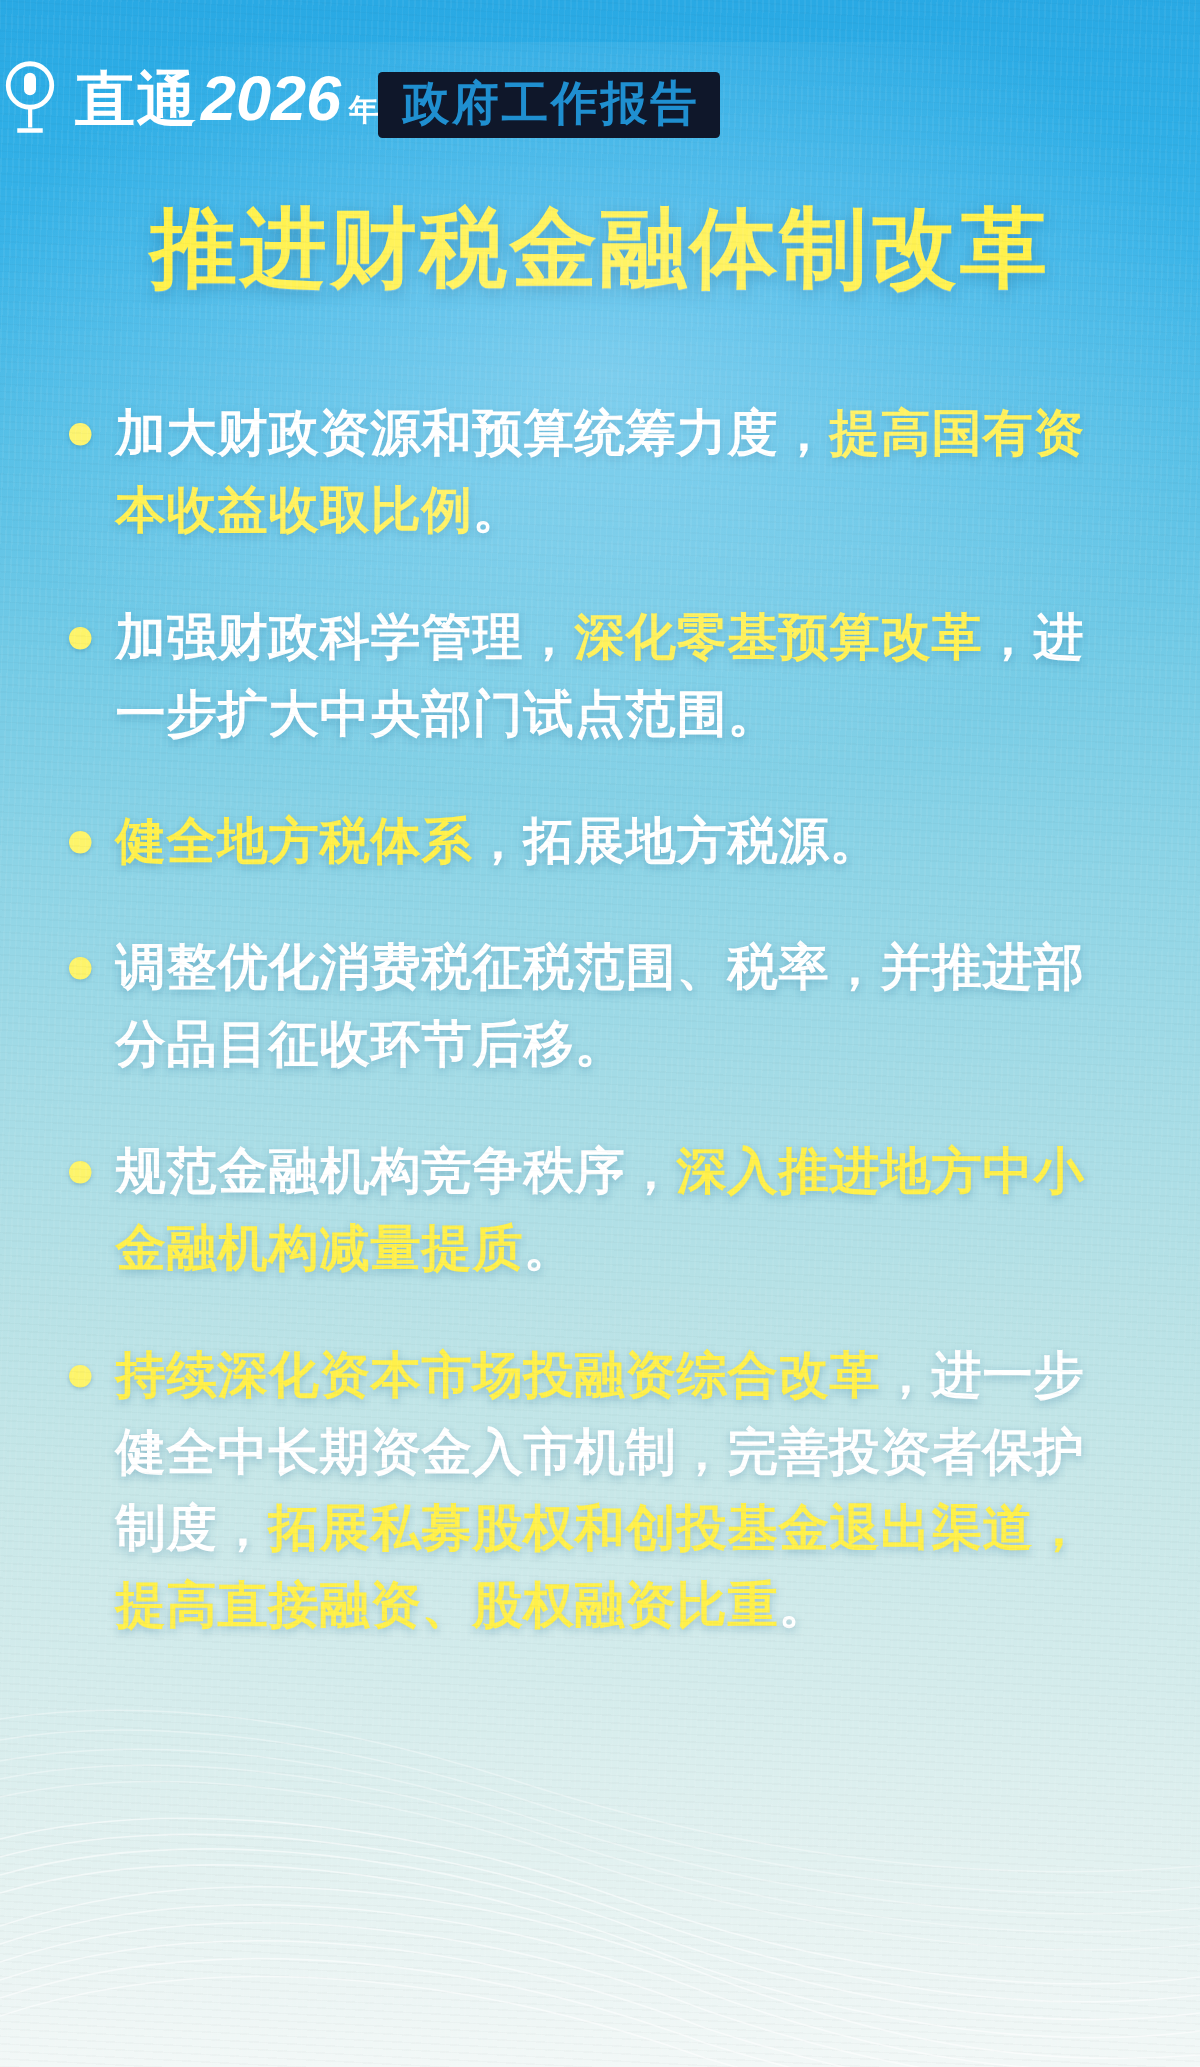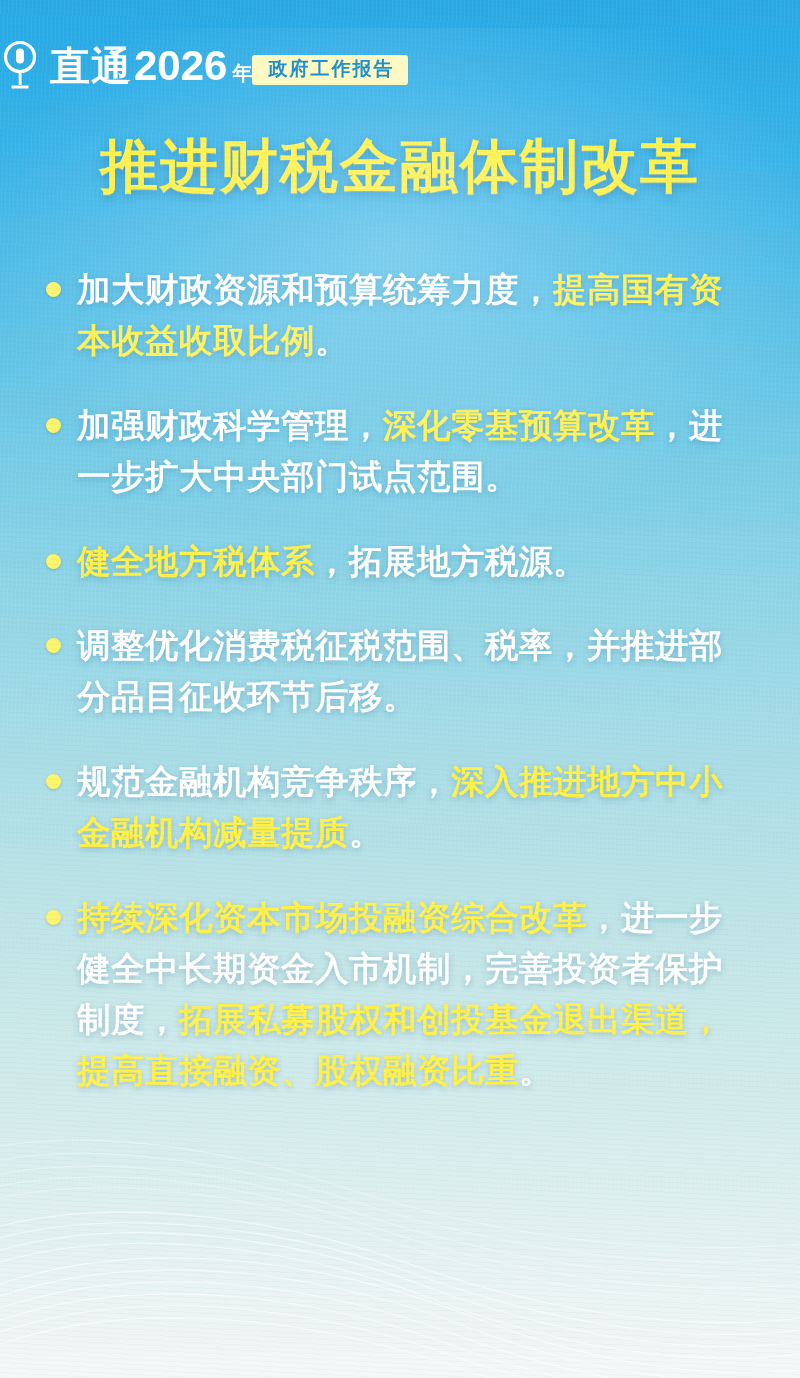--- a/index.html
+++ b/index.html
@@ -80,34 +80,35 @@
   }
   .brand-zt {
     font-size: 40px;
     font-weight: bold;
     letter-spacing: 1px;
     line-height: 1;
   }
   .brand-year {
     font-size: 42px;
     font-weight: bold;
+    font-style: italic;
     line-height: 1;
     margin-left: 2px;
   }
   .brand-nian {
     font-size: 20px;
     font-weight: bold;
     margin-left: 5px;
     line-height: 1;
   }
   .brand-sub {
     margin-top: 8px;
-    background: #fef9c3;
+    background: #0f172a;
     color: #1f8fd0;
-    font-size: 19px;
+    font-size: 31px;
     font-weight: bold;
     letter-spacing: 2px;
     padding: 3px 14px 5px 16px;
     border-radius: 3px;
     line-height: 1.15;
   }
 
   
   .title {
     margin-top: 42px;

